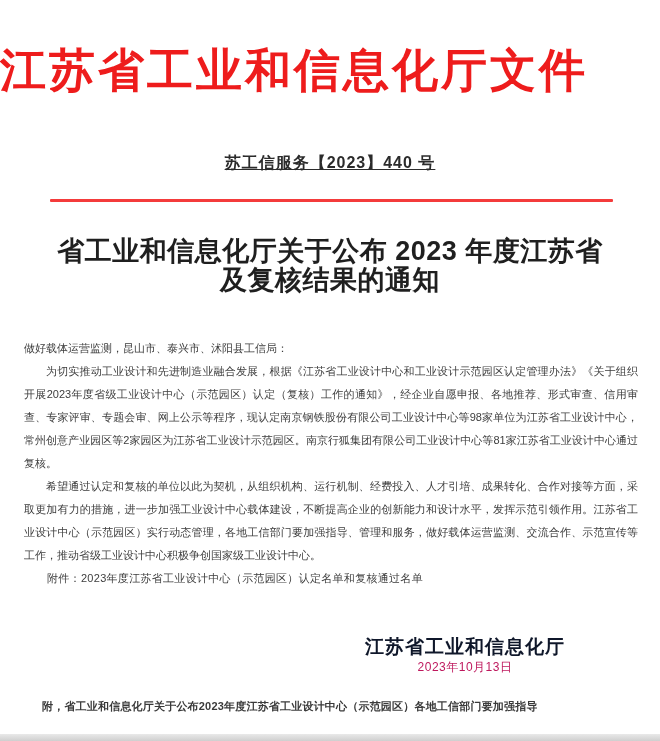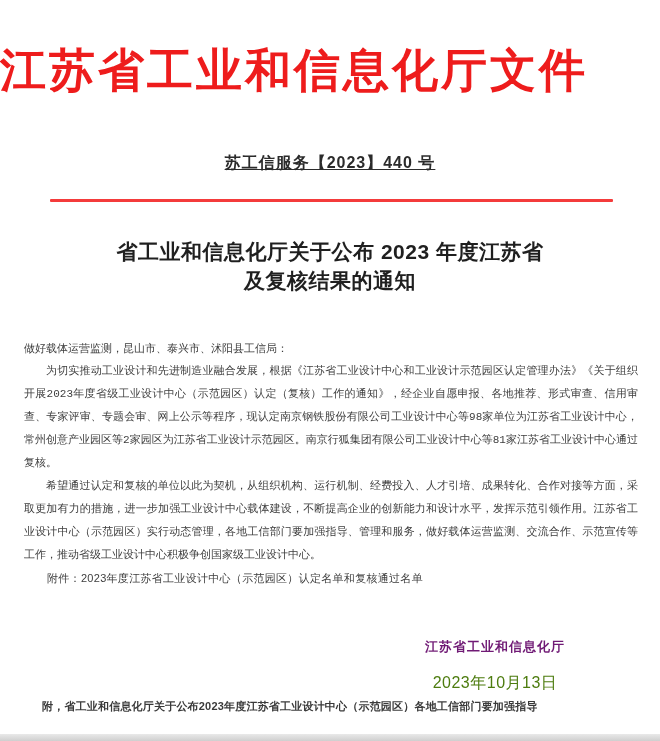--- a/index.html
+++ b/index.html
@@ -32,59 +32,59 @@
   }
   .red-line{
     position:absolute;top:199px;left:50px;
     width:563px;height:3px;
     background:#f43b3b;
     border-radius:1px;
   }
   .doc-title{
     position:absolute;top:237px;left:30px;width:600px;
     text-align:center;
-    font-size:21px;
+    font-size:27px;
     font-weight:700;
     color:#1f1f1f;
     line-height:29px;
     letter-spacing:0.5px;
   }
   .body-text{
     position:absolute;top:337px;left:24px;width:614px;
     font-size:11px;
     line-height:23px;
     color:#3d3d3d;
   }
   .body-text p{
     margin:0;
     text-align:justify;
     text-justify:inter-ideograph;
   }
-  .body-text p.indent{ text-indent:2em;font-family:Liberation Mono, monospace; }
+  .body-text p.indent{ text-indent:2em; }
   .attachment-line{
     position:absolute;top:571px;left:47px;width:590px;
     font-size:11px;
     color:#3d3d3d;
     letter-spacing:0.3px;
   }
   .signature-block{
     position:absolute;top:638px;right:95px;
     text-align:center;
   }
   .signature-block .signer{
-    font-size:13px;
+    font-size:19px;
     font-weight:700;
-    color:#701a75;
+    color:#0f172a;
     letter-spacing:1px;
     line-height:18px;
   }
   .signature-block .sign-date{
-    margin-top:19px;
-    font-size:16px;
-    color:#4d7c0f;
+    margin-top:3px;
+    font-size:12px;
+    color:#be185d;
     letter-spacing:0.5px;
     line-height:16px;
   }
   .footer-note{
     position:absolute;top:699px;left:42px;width:600px;
     font-size:11px;
     font-weight:700;
     color:#3a3a3a;
     letter-spacing:0.2px;
     white-space:nowrap;

